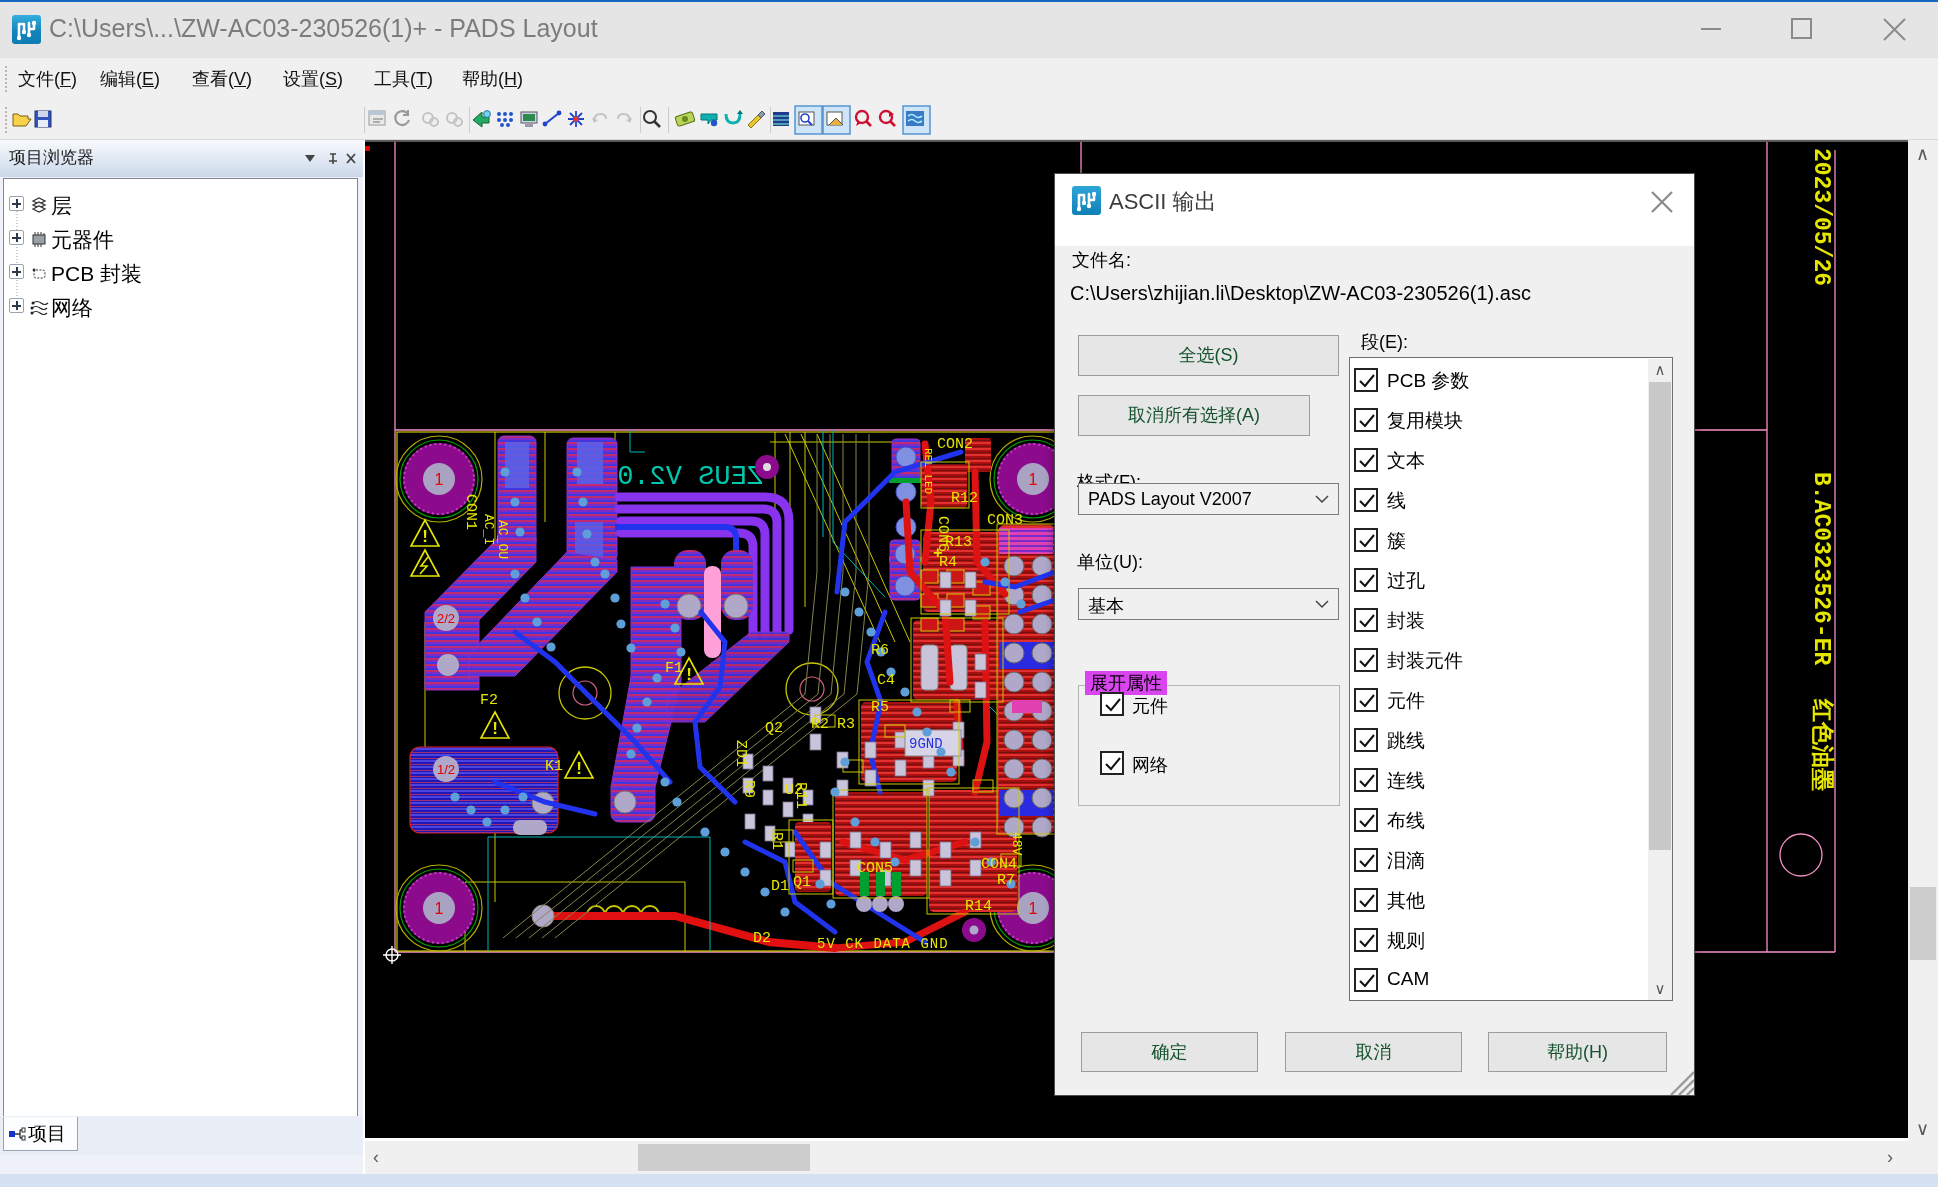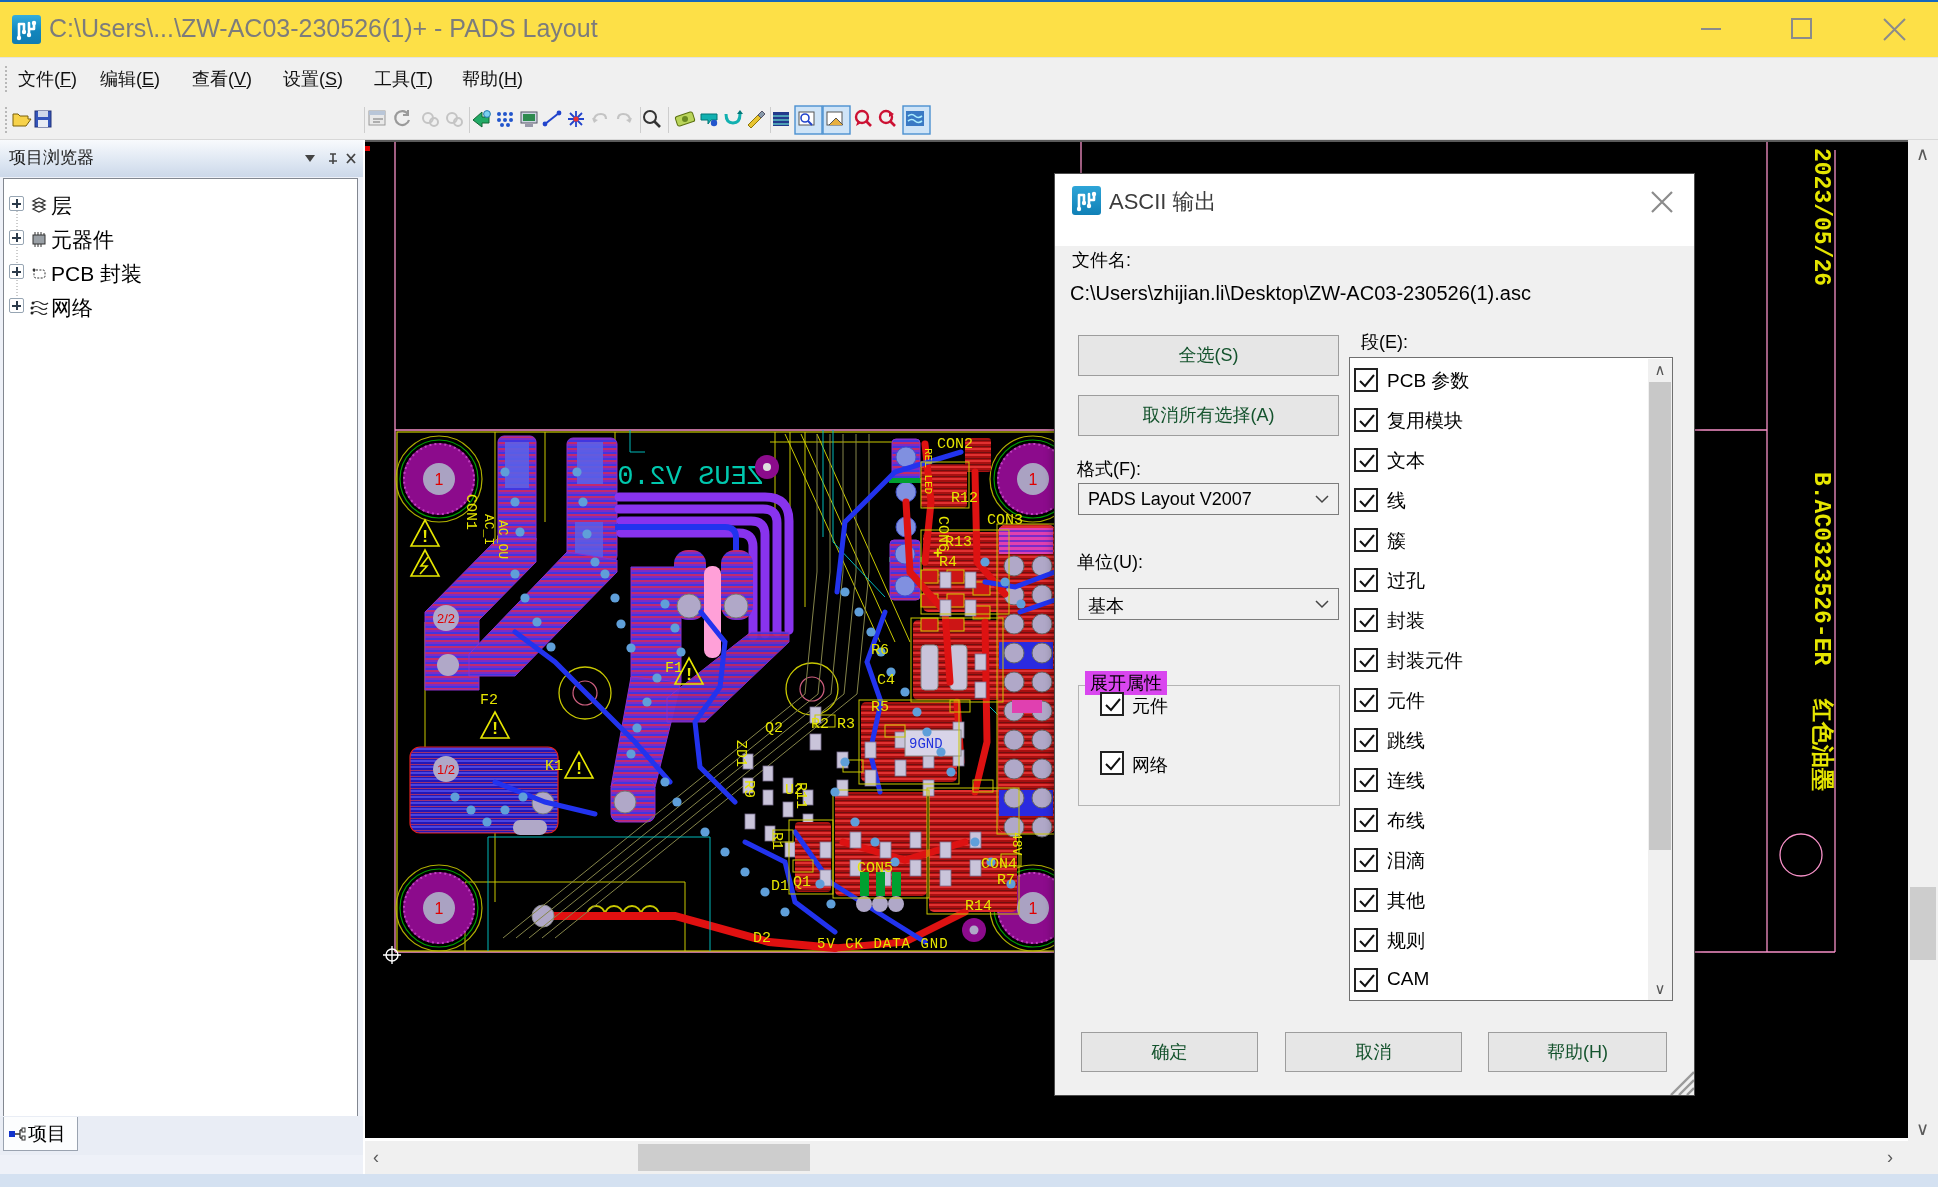--- a/index.html
+++ b/index.html
@@ -1,20 +1,20 @@
 <!DOCTYPE html>
 <html><head>
 <meta charset="utf-8">
 <style>
 * { margin:0; padding:0; box-sizing:border-box; }
 html,body { width:1938px; height:1187px; overflow:hidden; font-family:"Liberation Sans",sans-serif; background:#fff; }
 #app { position:relative; width:1938px; height:1187px; }
 .abs { position:absolute; }
 
-#titlebar { position:absolute; left:0; top:0; width:1938px; height:57px; background:#fde047; }
+#titlebar { position:absolute; left:0; top:0; width:1938px; height:57px; background:#e5e5e5; }
 #titlebar .topline { position:absolute; left:0; top:0; width:100%; height:2px; background:#1567be; }
 #appicon { position:absolute; left:12px; top:15px; width:29px; height:29px; border-radius:3px; background:linear-gradient(180deg,#35aede 0%,#1286bd 55%,#0f7cb2 100%); }
 #titletext { position:absolute; left:49px; top:14px; font-size:25px; color:#7c7c7c; white-space:pre; }
 
 #menubar { position:absolute; left:0; top:57px; width:1938px; height:43px; background:#f0f0f0; border-top:1px solid #e2e2e2; }
 #menubar:before { content:""; position:absolute; left:5px; top:8px; width:3px; height:26px; border-left:2px dotted #b8b8b8; }
 #toolbar:before { content:""; position:absolute; left:5px; top:7px; width:3px; height:26px; border-left:2px dotted #b8b8b8; }
 .tsep { position:absolute; top:7px; width:1px; height:26px; background:#cdcdcd; }
 .menuitem { position:absolute; top:9px; font-size:18px; color:#111; }
 
@@ -707,22 +707,22 @@
         </svg>
       </div>
       <div class="t">ASCII 输出</div>
       <svg class="abs" style="left:595px;top:16px" width="24" height="24" viewBox="0 0 24 24">
           <path d="M2 2 L22 22 M22 2 L2 22" stroke="#8b8b8b" stroke-width="2.2" fill="none"></path>
         </svg>
     </div>
     <div class="dlabel" style="left:17px;top:74px">文件名:</div>
     <div class="dlabel" style="left:15px;top:108px;font-size:20px">C:\Users\zhijian.li\Desktop\ZW-AC03-230526(1).asc</div>
     <div class="dbtn" style="left:23px;top:161px;width:261px;height:41px;line-height:39px">全选(S)</div>
-    <div class="dbtn" style="left:23px;top:221px;width:261px;height:41px;line-height:39px">取消所有选择(A)</div>
-    <div class="dlabel" style="left:22px;top:283px">格式(F):</div>
+    <div class="dbtn" style="left:23px;top:221px;width:232px;height:41px;line-height:39px">取消所有选择(A)</div>
+    <div class="dlabel" style="left:22px;top:296px">格式(F):</div>
     <div class="dcombo" style="top:309px">
         <span>PADS Layout V2007</span>
       <svg class="abs" style="right:9px;top:11px" width="14" height="9" viewBox="0 0 14 9">
           <path d="M1 1 L7 7 L13 1" stroke="#444" stroke-width="1.5" fill="none"></path>
         </svg>
     </div>
     <div class="dlabel" style="left:22px;top:376px">单位(U):</div>
     <div class="dcombo" style="top:414px">
         <span>基本</span>
       <svg class="abs" style="right:9px;top:11px" width="14" height="9" viewBox="0 0 14 9">

